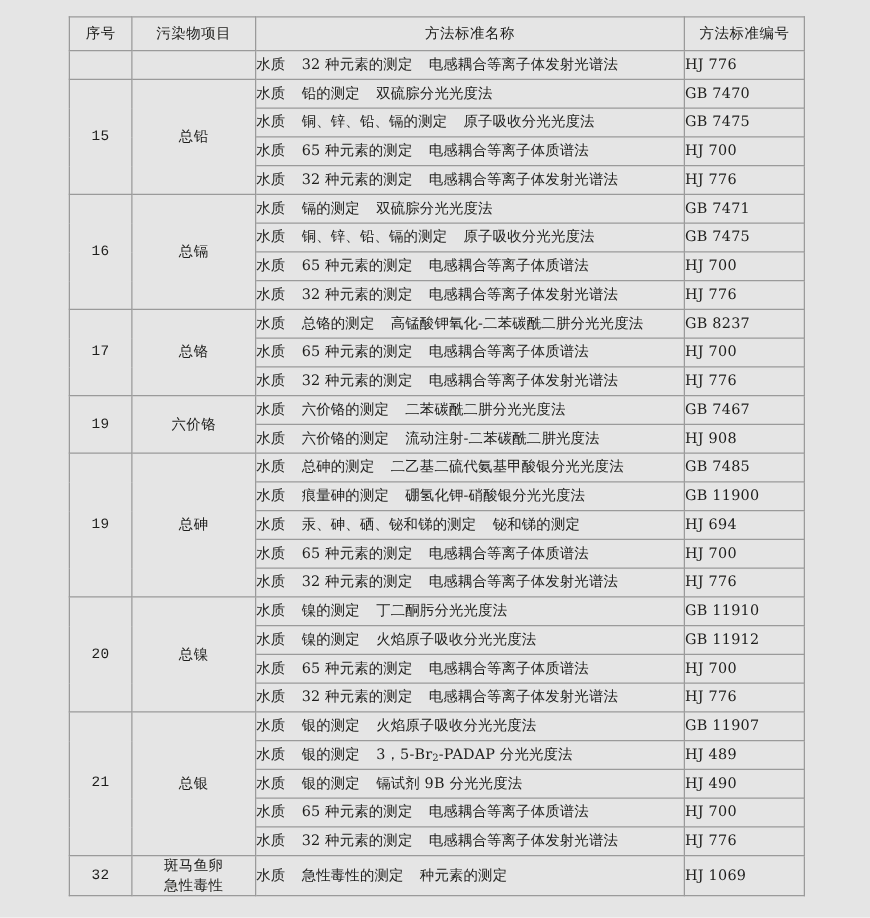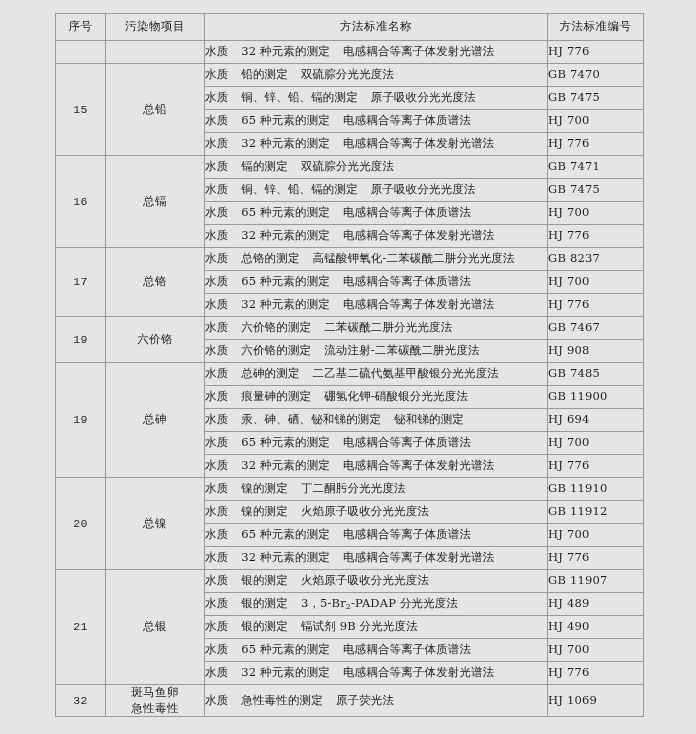--- a/index.html
+++ b/index.html
@@ -230,19 +230,19 @@
           <tr class="data-row">
             <td class="name"><span>水质</span><span class="seg-gap"></span><span>32 种元素的测定</span><span class="seg-gap"></span><span>电感耦合等离子体发射光谱法</span></td>
             <td class="code">HJ 776</td>
           </tr>
           <tr class="data-row group-start">
             <td class="seq" rowspan="1">32</td>
             <td class="item item-two-line" rowspan="1">
               <div>斑马鱼卵</div>
               <div>急性毒性</div>
             </td>
-            <td class="name"><span>水质</span><span class="seg-gap"></span><span>急性毒性的测定</span><span class="seg-gap"></span><span>原子荧光法</span></td>
+            <td class="name"><span>水质</span><span class="seg-gap"></span><span>急性毒性的测定</span><span class="seg-gap"></span><span>种元素的测定</span></td>
             <td class="code">HJ 1069</td>
           </tr>
         </tbody>
     </table>
   </div>
 </div>
 
 </body></html>

